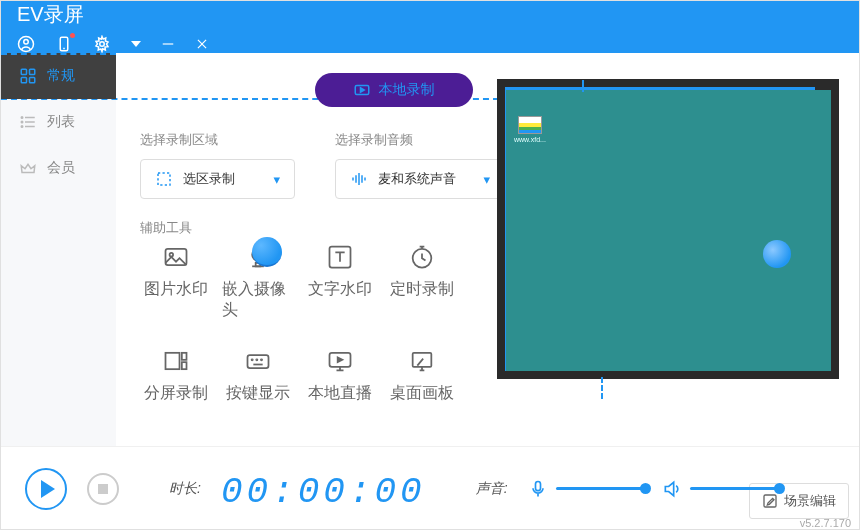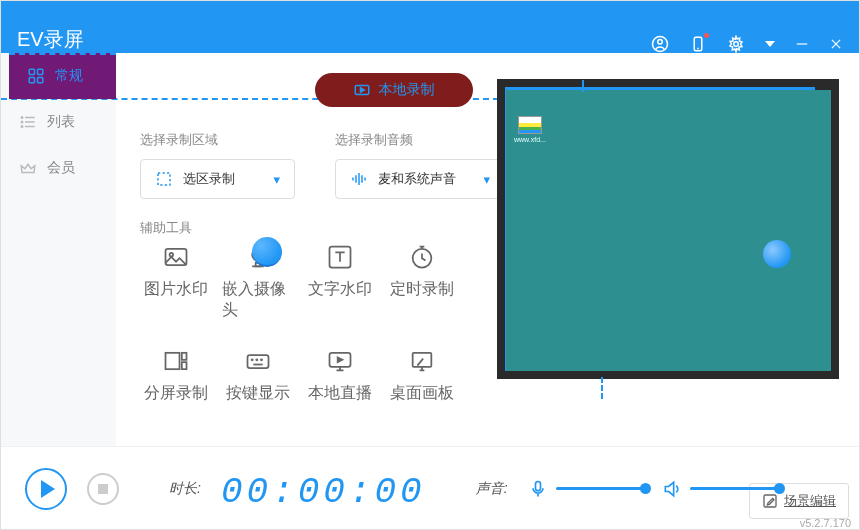--- a/index.html
+++ b/index.html
@@ -1,32 +1,32 @@
 <!DOCTYPE html>
 <html><head>
 <meta charset="utf-8">
 <style>
 * { margin: 0; padding: 0; box-sizing: border-box; font-family: "Microsoft YaHei", Arial, sans-serif; }
 body { width: 860px; height: 530px; background: #fff; overflow: hidden; border: 1px solid #e0e0e0; position: relative; }
-.header { height: 52px; background: #2196f3; display: flex; align-items: flex-end; justify-content: space-between; padding: 0 16px; }
+.header { height: 52px; background: #2196f3; display: flex; align-items: flex-start; justify-content: space-between; padding: 0 16px; flex-direction: column; }
 .header-title { color: #fff; font-size: 20px; font-weight: 400; }
 .header-icons { display: flex; gap: 20px; align-items: center; }
 .header-icon { width: 18px; height: 18px; cursor: pointer; display: flex; align-items: center; justify-content: center; }
 .header-icon svg { width: 100%; height: 100%; }
 .triangle-down { width: 0; height: 0; border-left: 5px solid transparent; border-right: 5px solid transparent; border-top: 6px solid #fff; cursor: pointer; }
 .main { display: flex; height: 393px; }
 .sidebar { width: 115px; background: #f7f8fa; padding-top: 0; }
 .sidebar-item { display: flex; align-items: center; gap: 10px; padding: 14px 18px; cursor: pointer; color: #888; font-size: 14px; }
-.sidebar-item.active { color: #2196f3; background: #701a75; border-left: 0; position: relative; margin-left: 8px; }
+.sidebar-item.active { color: #2196f3; background: #404040; border-left: 0; position: relative; }
 .sidebar-item.active::before { content: ''; position: absolute; top: 0; left: 0; right: 0; height: 2px; border-top: 2px dashed #2196f3; }
 .sidebar-icon { width: 18px; height: 18px; display: flex; align-items: center; }
 .content { flex: 1; padding: 20px 24px 10px 24px; position: relative; }
 .tabs { display: flex; gap: 0; margin-bottom: 24px; justify-content: center; margin-left: -30px; }
 .tab { display: flex; align-items: center; gap: 8px; padding: 8px 38px; border-radius: 20px; cursor: pointer; font-size: 14px; color: #666; }
-.tab.active { background: #7f1d1d; color: #2196f3; }
+.tab.active { background: #4c1d95; color: #2196f3; }
 .tab-icon { width: 18px; height: 18px; }
 .section-row { display: flex; gap: 40px; margin-bottom: 20px; }
 .section { display: flex; flex-direction: column; gap: 10px; }
 .section-label { font-size: 13px; color: #888; }
 .select-box { display: flex; align-items: center; gap: 10px; border: 1px solid #ddd; border-radius: 4px; padding: 10px 14px; width: 155px; cursor: pointer; font-size: 13px; color: #333; justify-content: space-between; }
 .select-box .select-left { display: flex; align-items: center; gap: 10px; }
 .select-icon { width: 18px; height: 18px; }
 .dropdown-arrow { color: #2196f3; }
 .tools-label { font-size: 13px; color: #888; margin-bottom: 6px; }
 .tools-grid { display: grid; grid-template-columns: repeat(4, 72px); grid-template-rows: repeat(2, auto); gap: 26px 10px; }
@@ -36,21 +36,21 @@
 .tool-badge { position: absolute; top: -6px; right: -10px; width: 30px; height: 30px; border-radius: 50%; background: radial-gradient(circle at 30% 30%, #5db8ff, #2196f3 70%); border-bottom: 2px solid #1976d2; }
 .preview { position: absolute; top: 78px; right: 20px; width: 342px; height: 300px; background: #2a2a2a; padding: 8px; }
 .preview-inner { width: 100%; height: 100%; background: #2d8f8f; position: relative; border-top: 3px solid #2196f3; border-left: 1px solid #2196f3; }
 .preview-inner::before { content: ''; position: absolute; top: -10px; left: 76px; width: 2px; height: 12px; background: #2196f3; }
 .preview-inner::after { content: ''; position: absolute; top: -3px; right: -2px; width: 18px; height: 3px; background: #2a2a2a; }
 .preview-desktop-icon { position: absolute; top: 26px; left: 8px; display: flex; flex-direction: column; align-items: center; gap: 2px; }
 .preview-desktop-icon .box { width: 24px; height: 18px; background: linear-gradient(180deg, #fff 40%, #ffeb3b 40% 60%, #4caf50 60% 80%, #2196f3 80%); border: 1px solid #999; }
 .preview-desktop-icon .txt { font-size: 7px; color: #dfffff; }
 .preview-cursor { position: absolute; top: 150px; right: 40px; width: 28px; height: 28px; border-radius: 50%; background: radial-gradient(circle at 35% 35%, #8cc9ff, #2196f3 70%); }
 .dashed-v { position: absolute; top: 376px; left: 600px; width: 0; height: 22px; border-left: 2px dashed #2196f3; }
-.scene-edit { position: absolute; bottom: 10px; right: 10px; border: 1px solid #ddd; padding: 8px 12px; display: flex; align-items: center; gap: 6px; font-size: 13px; color: #555; cursor: pointer; border-radius: 3px; background: #fff; text-decoration: underline; }
+.scene-edit { position: absolute; bottom: 10px; right: 10px; border: 1px solid #ddd; padding: 8px 12px; display: flex; align-items: center; gap: 6px; font-size: 13px; color: #555; cursor: pointer; border-radius: 3px; background: #fff; }
 .bottom { height: 84px; display: flex; align-items: center; padding: 0 24px; gap: 20px; border-top: 1px solid #f0f0f0; font-style: italic; }
 .play-btn { width: 42px; height: 42px; border-radius: 50%; border: 2px solid #2196f3; display: flex; align-items: center; justify-content: center; cursor: pointer; }
 .play-triangle { width: 0; height: 0; border-top: 9px solid transparent; border-bottom: 9px solid transparent; border-left: 14px solid #2196f3; margin-left: 3px; }
 .stop-btn { width: 32px; height: 32px; border-radius: 50%; border: 2px solid #ccc; display: flex; align-items: center; justify-content: center; cursor: pointer; }
 .stop-square { width: 10px; height: 10px; background: #ccc; }
 .timer-label { font-size: 14px; color: #555; margin-left: 30px; }
 .timer-display { font-family: "Courier New", monospace; font-size: 36px; color: #2196f3; letter-spacing: 4px; font-weight: 300; margin-top: 8px; }
 .sound-label { font-size: 14px; color: #555; margin-left: 30px; }
 .sound-controls { display: flex; align-items: center; gap: 8px; }
 .sound-icon { width: 20px; height: 20px; color: #2196f3; }

